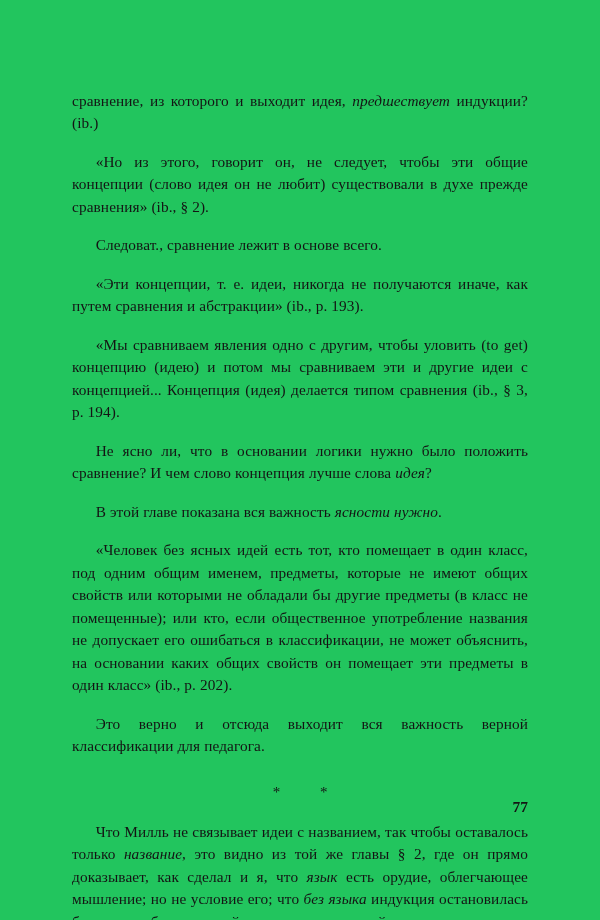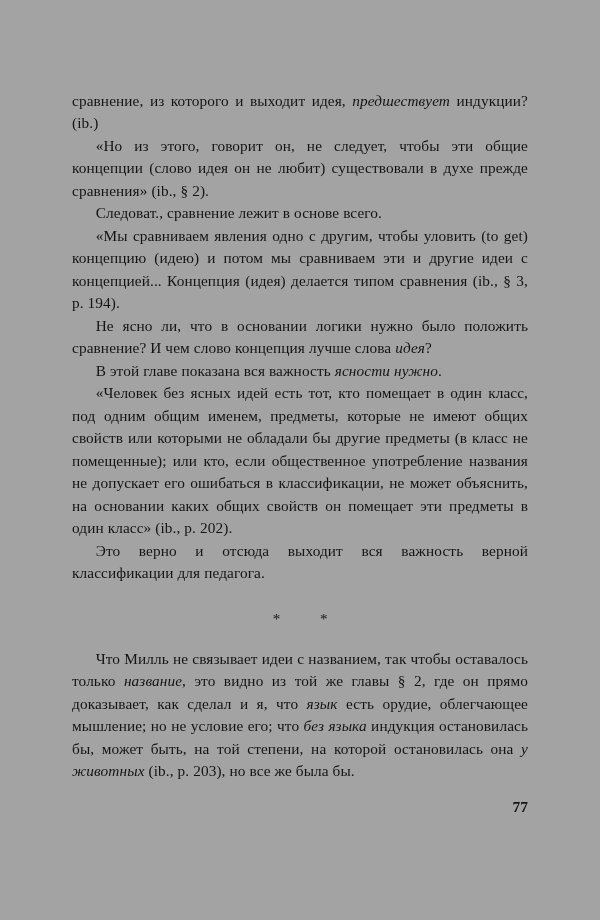--- a/index.html
+++ b/index.html
@@ -14,21 +14,21 @@
     color: #111111;
     position: relative;
     overflow: hidden;
   }
   .page {
     position: absolute;
     left: 0;
     top: 0;
     width: 600px;
     height: 920px;
-    background: #a3a3a3;
+    background: #22c55e;
   }
   .text-column {
     position: absolute;
     left: 72px;
     top: 90px;
     width: 456px;
   }
   .para {
     margin: 0;
     font-size: 15.3px;
@@ -59,33 +59,34 @@
   .page-number {
     position: absolute;
     right: 72px;
     bottom: 104px;
     font-size: 15.5px;
     font-weight: bold;
     color: #141414;
     margin-left: 14px;
   }
   .para + .para {
-    margin-top: 0;
+    margin-top: 16px;
   }
 </style>
 </head>
 <body>
 
 <div class="page">
 
   <div class="text-column">
 
     <p class="para noindent" id="p1"><span>сравнение, из которого и выходит идея, </span><em>предшествует</em><span> индукции? (ib.)</span></p>
     <p class="para indent" id="p2"><span>«Но из этого, говорит он, не следует, чтобы эти общие концепции (слово идея он не любит) существовали в духе прежде сравнения» (ib., § 2).</span></p>
     <p class="para indent" id="p3"><span>Следоват., сравнение лежит в основе всего.</span></p>
+    <p class="para indent" id="p5"><span>«Эти концепции, т. е. идеи, никогда не получаются иначе, как путем сравнения и абстракции» (ib., p. 193).</span></p>
     <p class="para indent" id="p6"><span>«Мы сравниваем явления одно с другим, чтобы уловить (to get) концепцию (идею) и потом мы сравниваем эти и другие идеи с концепцией... Концепция (идея) делается типом сравнения (ib., § 3, p. 194).</span></p>
     <p class="para indent" id="p7"><span>Не ясно ли, что в основании логики нужно было положить сравнение? И чем слово концепция лучше слова </span><em>идея</em><span>?</span></p>
     <p class="para indent" id="p8"><span>В этой главе показана вся важность </span><em>ясности нужно</em><span>.</span></p>
     <p class="para indent" id="p9"><span>«Человек без ясных идей есть тот, кто помещает в один класс, под одним общим именем, предметы, которые не имеют общих свойств или которыми не обладали бы другие предметы (в класс не помещенные); или кто, если общественное употребление названия не допускает его ошибаться в классификации, не может объяснить, на основании каких общих свойств он помещает эти предметы в один класс» (ib., p. 202).</span></p>
     <p class="para indent" id="p10"><span>Это верно и отсюда выходит вся важность верной классификации для педагога.</span></p>
 
     <div class="divider">* *</div>
 
     <p class="para indent" id="p11"><span>Что Милль не связывает идеи с названием, так чтобы оставалось только </span><em>название</em><span>, это видно из той же главы § 2, где он прямо доказывает, как сделал и я, что </span><em>язык</em><span> есть орудие, облегчающее мышление; но не условие его; что </span><em>без языка</em><span> индукция остановилась бы, может быть, на той степени, на которой остановилась она </span><em>у животных</em><span> (ib., p. 203), но все же была бы.</span></p>
 

